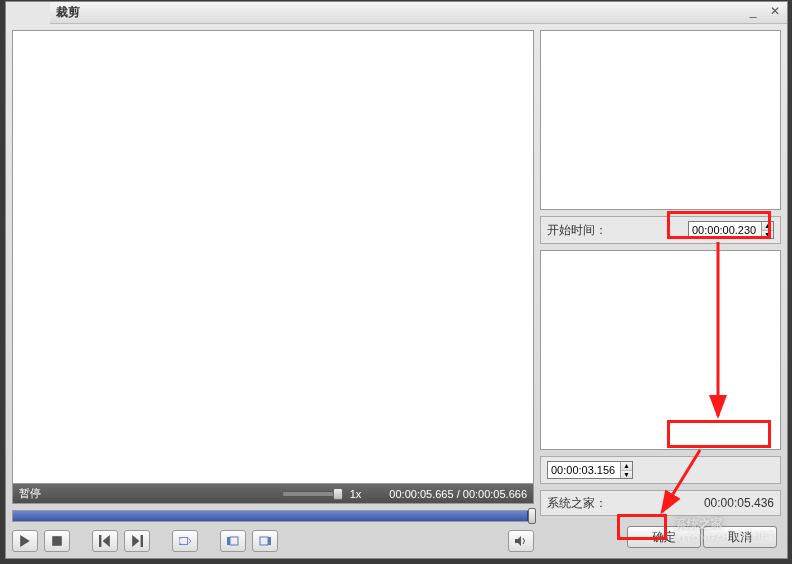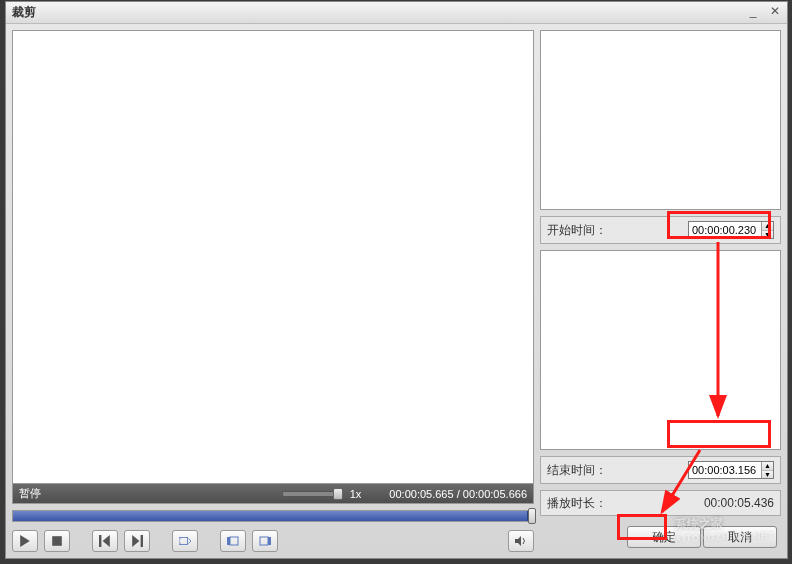--- a/index.html
+++ b/index.html
@@ -22,20 +22,21 @@
   border: 1px solid #888;
 }
 .titlebar {
   height: 22px;
   background: linear-gradient(to bottom, #f5f5f5, #dcdcdc);
   border-bottom: 1px solid #bbb;
   display: flex;
   align-items: center;
   padding: 0 6px;
   position: relative;
+  margin-left: 44px;
 }
 .titlebar .title { font-weight: bold; color: #333; font-size: 12px; }
 .titlebar .winbtns { position: absolute; right: 4px; top: 2px; display: flex; gap: 6px; }
 .titlebar .winbtn { width: 16px; height: 14px; display: flex; align-items: center; justify-content: center; font-size: 12px; color: #555; cursor: pointer; }
 .body { display: flex; height: calc(100% - 22px); padding: 6px; gap: 6px; }
 .left-col { width: 522px; display: flex; flex-direction: column; }
 .right-col { flex: 1; display: flex; flex-direction: column; gap: 6px; justify-content: flex-end; }
 .video-area {
   flex: 1;
   background: #fff;
@@ -255,32 +256,31 @@
           <div class="arrows">
             <div class="arr">▲</div>
             <div class="arr">▼</div>
           </div>
         </div>
       </div>
 
       <div class="preview-box2"></div>
 
       <div class="time-row">
-        <span class="label">结束时间：</span>
         <div class="spinner">
           <input value="00:00:03.156" style="">
           <div class="arrows">
             <div class="arr">▲</div>
             <div class="arr">▼</div>
           </div>
         </div>
       </div>
 
       <div class="play-duration-row">
-        <span class="label">播放时长：</span>
+        <span class="label">系统之家：</span>
         <span class="val">00:00:05.436</span>
       </div>
 
       <div class="bottom-btn-row">
         <div class="dlg-btn">确定</div>
         <div class="dlg-btn">取消</div>
       </div>
     </div>
 
   </div>

